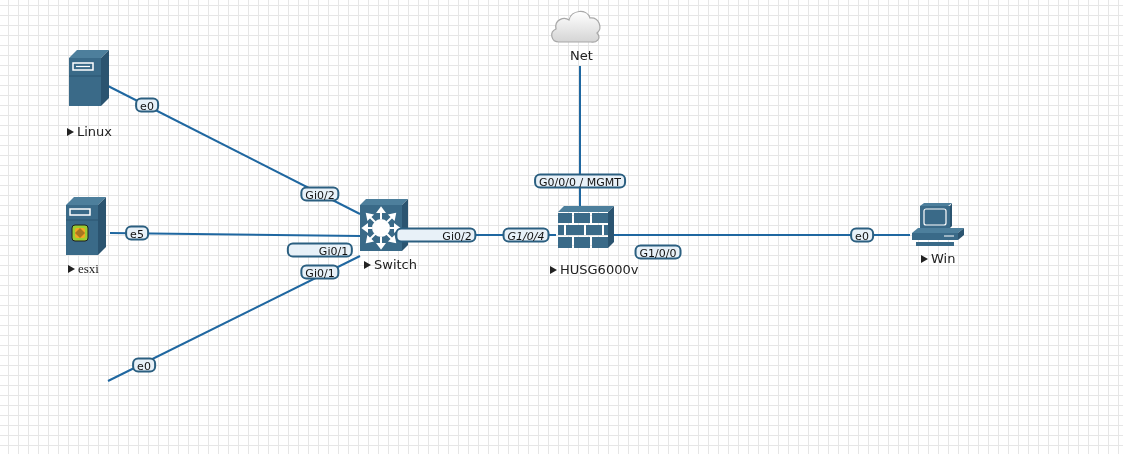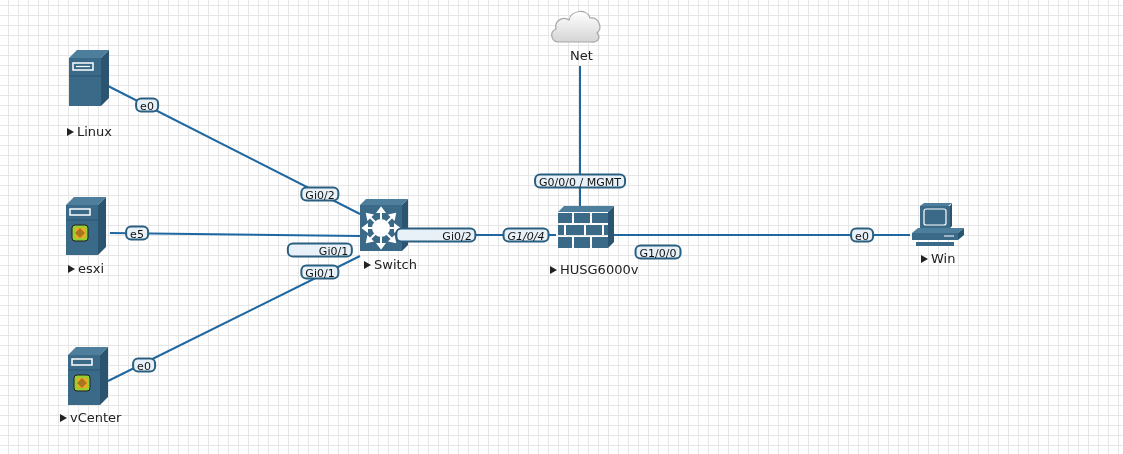--- a/index.html
+++ b/index.html
@@ -64,42 +64,26 @@
     <svg width="44" height="62" viewBox="0 0 44 62">
       <polygon points="2,10 10,2 42,2 34,10" fill="#4d7f9c"></polygon>
       <polygon points="34,10 42,2 42,52 34,60" fill="#2b5470"></polygon>
       <rect x="2" y="10" width="32" height="50" fill="#3a6a88"></rect>
       <rect x="6" y="14" width="20" height="6" fill="none" stroke="#fff" stroke-width="1.5"></rect>
       <line x1="2" y1="25" x2="34" y2="25" stroke="#2b5470" stroke-width="1"></line>
       <rect x="8" y="30" width="16" height="16" rx="3" fill="#9acd32" stroke="#1e1e1e" stroke-width="1"></rect>
       <rect x="11" y="33" width="10" height="10" rx="2" fill="#f5a623"></rect>
       <path d="M11,38 L16,33 L21,38 L16,43 Z" fill="#1e1e1e" opacity="0.35"></path>
     </svg>
-    <div class="node-label" style="left:4px;top:66px;">
+    <div class="node-label" style="left:4px;top:66px;font-family:Liberation Serif, serif;">
       <span class="tri"></span>
       <span>esxi</span>
     </div>
   </div>
 
-  <div class="node" style="left:66px;top:345px;">
-    <svg width="44" height="62" viewBox="0 0 44 62">
-      <polygon points="2,10 10,2 42,2 34,10" fill="#4d7f9c"></polygon>
-      <polygon points="34,10 42,2 42,52 34,60" fill="#2b5470"></polygon>
-      <rect x="2" y="10" width="32" height="50" fill="#3a6a88"></rect>
-      <rect x="6" y="14" width="20" height="6" fill="none" stroke="#fff" stroke-width="1.5"></rect>
-      <line x1="2" y1="25" x2="34" y2="25" stroke="#2b5470" stroke-width="1"></line>
-      <rect x="8" y="30" width="16" height="16" rx="3" fill="#9acd32" stroke="#1e1e1e" stroke-width="1"></rect>
-      <rect x="11" y="33" width="10" height="10" rx="2" fill="#f5a623"></rect>
-      <path d="M11,38 L16,33 L21,38 L16,43 Z" fill="#1e1e1e" opacity="0.35"></path>
-    </svg>
-    <div class="node-label" style="left:-6px;top:65px;">
-      <span class="tri"></span>
-      <span>vCenter</span>
-    </div>
-  </div>
 
   <div class="node" style="left:360px;top:199px;">
     <svg width="48" height="54" viewBox="0 0 48 54">
       <polygon points="0,6 6,0 48,0 42,6" fill="#4d7f9c"></polygon>
       <polygon points="42,6 48,0 48,46 42,52" fill="#2b5470"></polygon>
       <rect x="0" y="6" width="42" height="46" fill="#3a6a88"></rect>
       <circle cx="21" cy="29" r="9" fill="#fff"></circle>
       <g stroke="#fff" stroke-width="2" fill="#fff">
         <line x1="21" y1="20" x2="21" y2="11"></line>
           <polygon points="21,9 18,13 24,13"></polygon>

